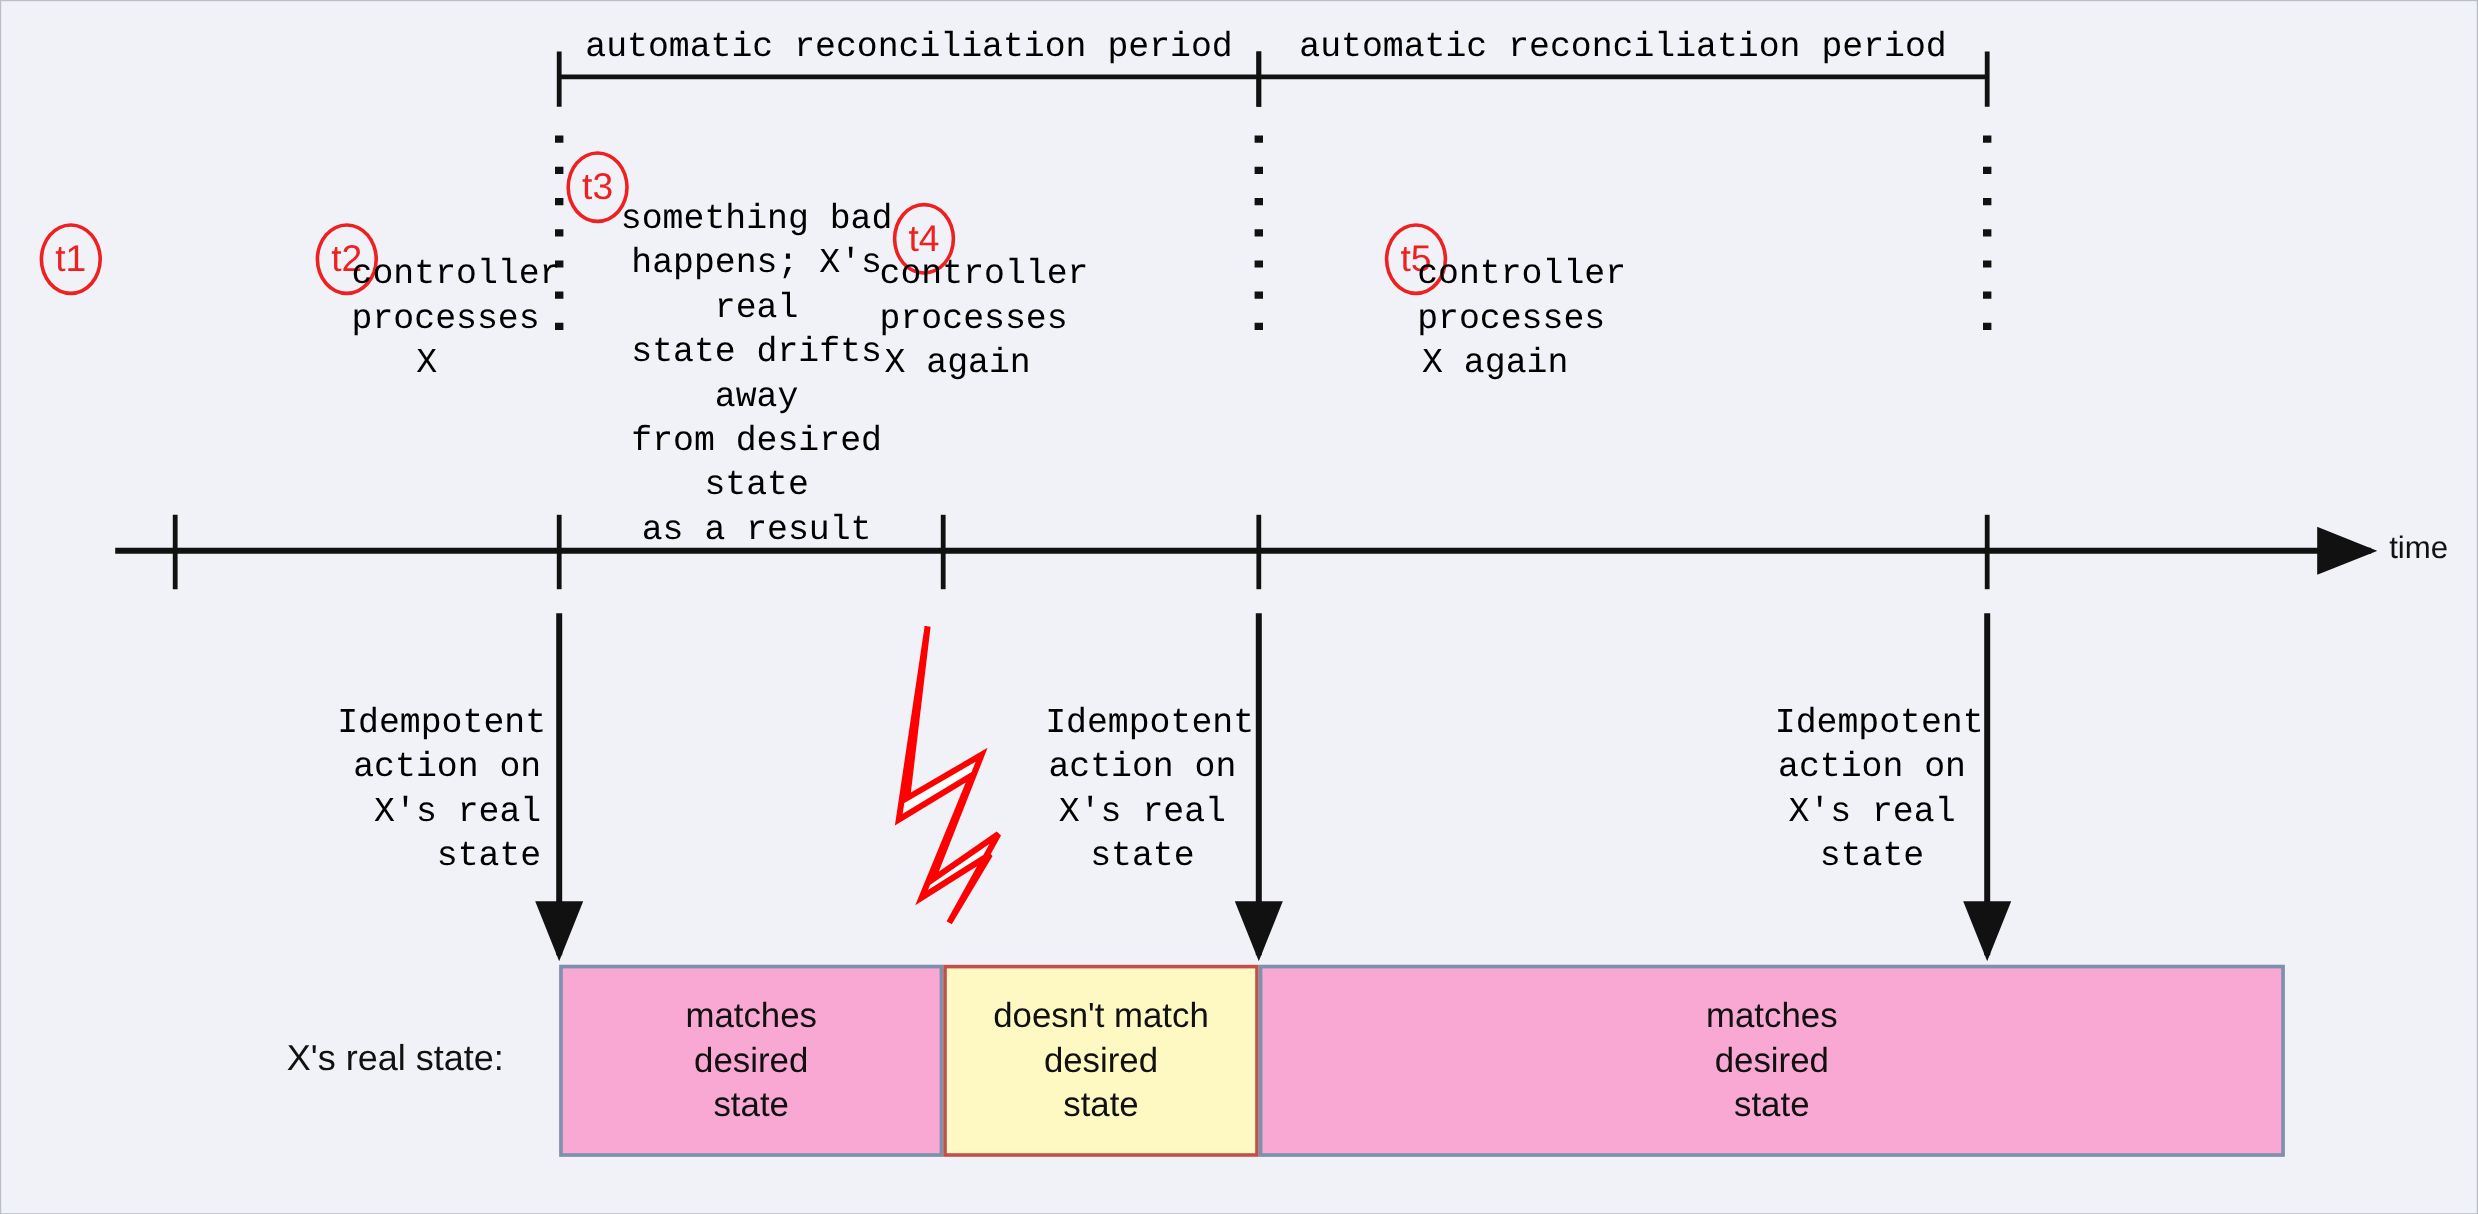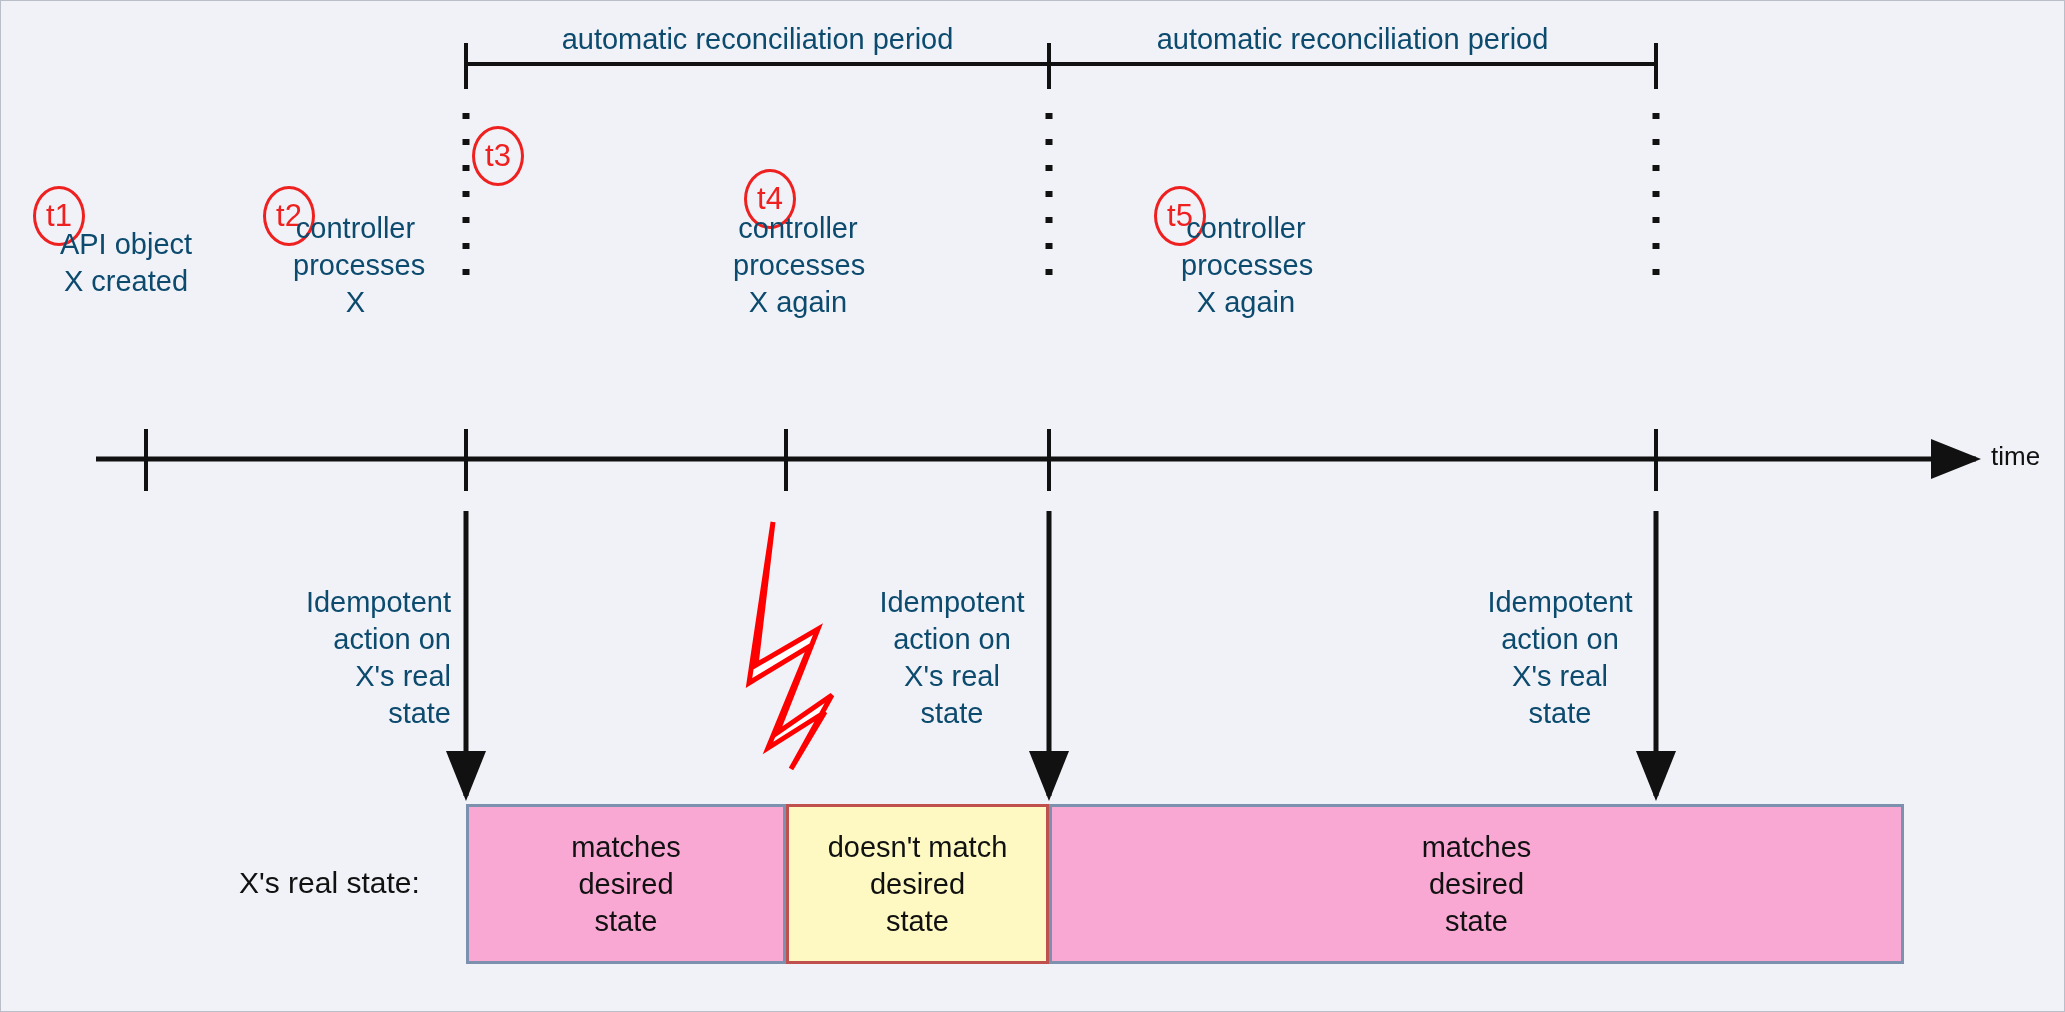--- a/index.html
+++ b/index.html
@@ -20,24 +20,24 @@
   }
   .svg-layer {
     position: absolute;
     left: 0; top: 0;
     width: 2065px;
     height: 1012px;
     pointer-events: none;
   }
   .lbl {
     position: absolute;
-    font-family: Liberation Sans, sans-serif;
+    font-family: Liberation Mono, monospace;
     font-size: 29px;
     line-height: 37px;
-    color: #0c4a6e;
+    color: #000000;
     white-space: pre-line;
     text-align: center;
   }
   .period-label {
     font-size: 29px;
     text-align: center;
   }
   .marker {
     position: absolute;
     width: 52px;
@@ -140,29 +140,32 @@
 
     <g>
       <path d="M772,521 L755,664 L817,628 L776,732 L831,694 L790,768 L824,711 L767,747 L809,645 L748,682 Z" fill="#ffffff" stroke="#ff0000" stroke-width="5" stroke-linejoin="miter"></path>
     </g>
   </svg>
 
   <div class="lbl period-label" style="left:465px; top:20px; width:583px;">automatic reconciliation period</div>
   <div class="lbl period-label" style="left:1048px; top:20px; width:607px;">automatic reconciliation period</div>
 
   <div class="marker" style="left:32px; top:185px;">t1</div>
-  <div class="lbl" style="left:30px; top:225px; width:190px;">API object
-X created</div>
 
   <div class="marker" style="left:262px; top:185px;">t2</div>
   <div class="lbl" style="left:292px; top:209px; width:125px;">controller
 processes
 X</div>
 
   <div class="marker" style="left:471px; top:125px;">t3</div>
+  <div class="lbl" style="left:497px; top:163px; width:265px;">something bad
+happens; X's real
+state drifts away
+from desired state
+as a result</div>
 
   <div class="marker" style="left:743px; top:168px;">t4</div>
   <div class="lbl" style="left:732px; top:209px; width:130px;">controller
 processes
 X again</div>
 
   <div class="marker" style="left:1153px; top:185px;">t5</div>
   <div class="lbl" style="left:1180px; top:209px; width:130px;">controller
 processes
 X again</div>

